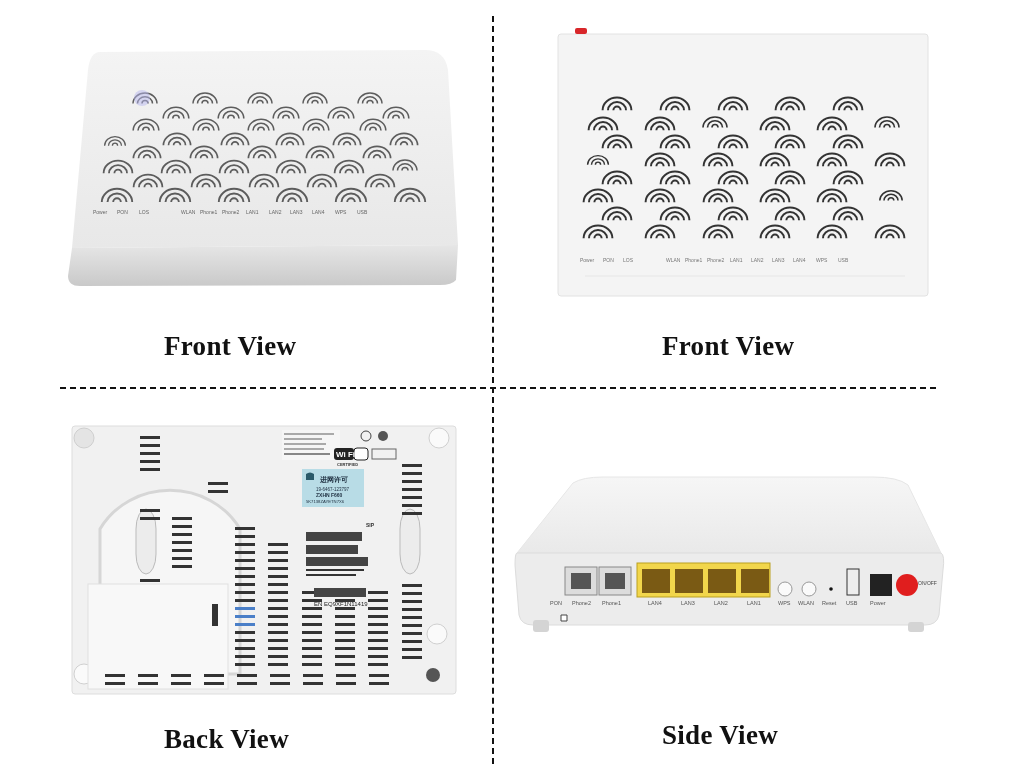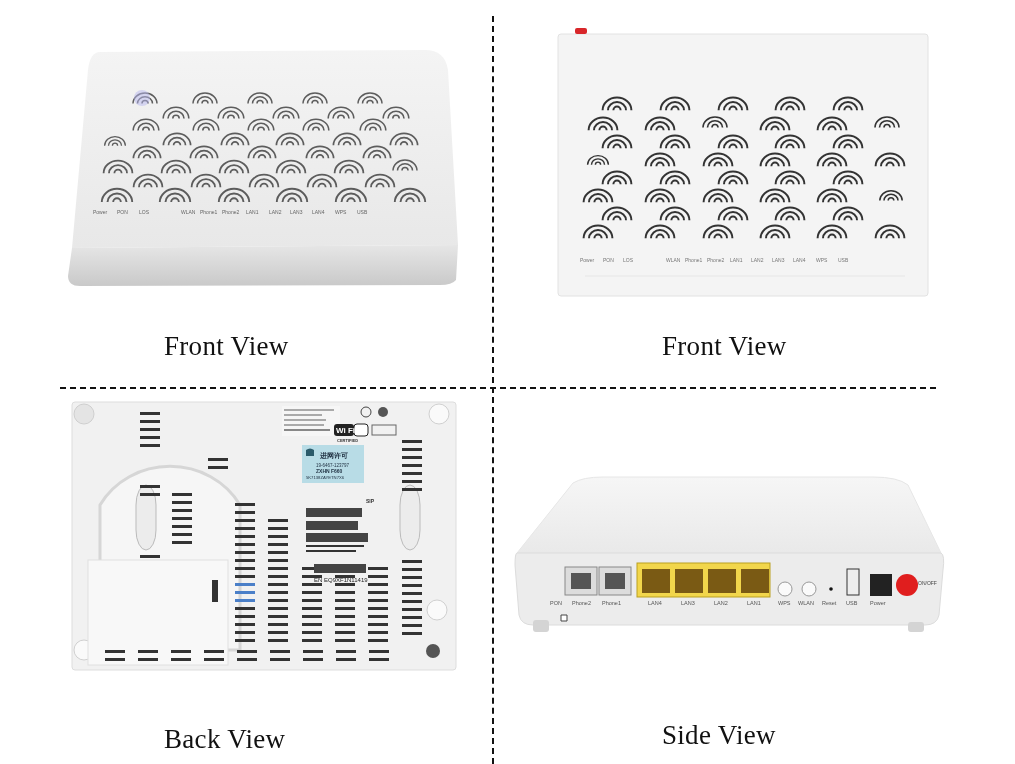--- a/index.html
+++ b/index.html
@@ -1,19 +1,19 @@
 <!DOCTYPE html>
 <html><head>
 <meta charset="utf-8">
 <style>
   html, body { margin:0; padding:0; background:#ffffff; }
   body { width:1015px; height:764px; position:relative; overflow:hidden; font-family:"Liberation Sans", sans-serif; }
   .vdiv { position:absolute; left:492px; top:16px; width:0; height:748px; border-left:2px dashed #111; }
   .hdiv { position:absolute; left:60px; top:387px; width:876px; height:0; border-top:2px dashed #111; }
-  .caption { position:absolute; font-family:"Liberation Serif", serif; font-weight:normal; font-size:27px; color:#111; letter-spacing:0.3px; }
+  .caption { position:absolute; font-family:"Liberation Serif", serif; font-weight:bold; font-size:27px; color:#111; letter-spacing:0.3px; }
   .panel { position:absolute; }
   svg text { font-family:"Liberation Sans", sans-serif; }
 </style>
 </head>
 <body>
 
 <div class="vdiv"></div>
 <div class="hdiv"></div>
 
 <div class="panel" style="left:60px;top:40px;width:420px;height:260px;">
@@ -168,21 +168,21 @@
       <text x="217" y="234">LAN3</text>
       <text x="238" y="234">LAN4</text>
       <text x="261" y="234">WPS</text>
       <text x="283" y="234">USB</text>
     </g>
     <line x1="30" y1="248" x2="350" y2="248" stroke="#e6e6e6"></line>
   </svg>
 </div>
 <div class="caption" style="left:662px;top:331px;">Front View</div>
 
-<div class="panel" style="left:70px;top:400px;width:390px;height:272px;">
+<div class="panel" style="left:70px;top:424px;width:390px;height:272px;">
   <svg width="390" height="272" viewBox="0 0 390 272">
     <rect x="2" y="2" width="384" height="268" rx="3" fill="#f1f1f1" stroke="#dddddd"></rect>
 
     <circle cx="14" cy="14" r="10" fill="#e4e4e4" stroke="#cfcfcf"></circle>
     <circle cx="369" cy="14" r="10" fill="#fafafa" stroke="#d0d0d0"></circle>
     <circle cx="367" cy="210" r="10" fill="#fafafa" stroke="#d0d0d0"></circle>
     <circle cx="14" cy="250" r="10" fill="#fafafa" stroke="#d0d0d0"></circle>
     <circle cx="363" cy="251" r="7" fill="#555"></circle>
 
     <path d="M30 250 L30 105 A80 75 0 0 1 170 105 L170 250 Z" fill="#f6f6f6" stroke="#d6d6d6" stroke-width="3"></path>

